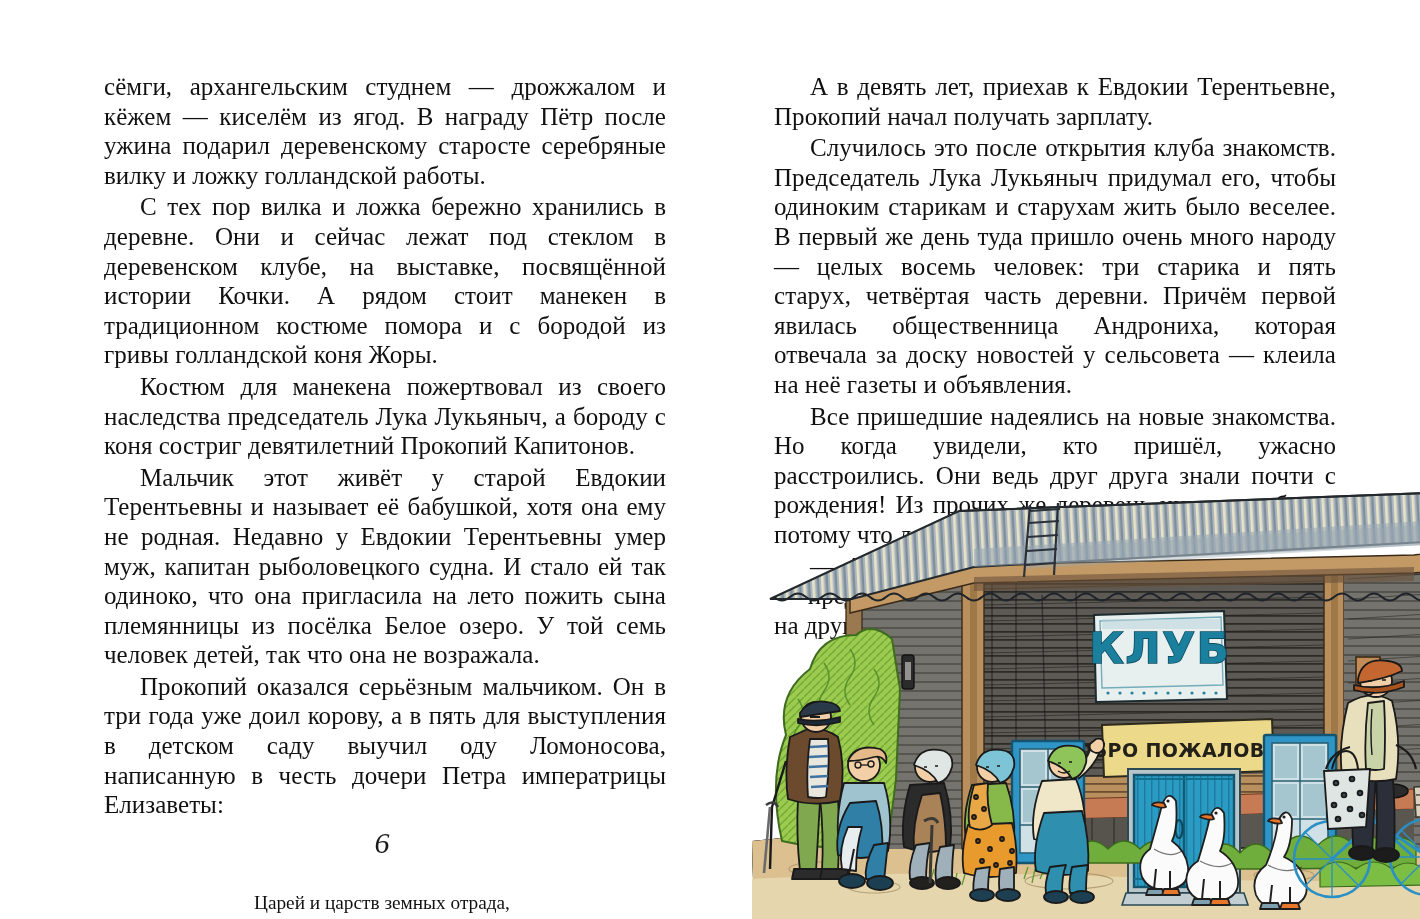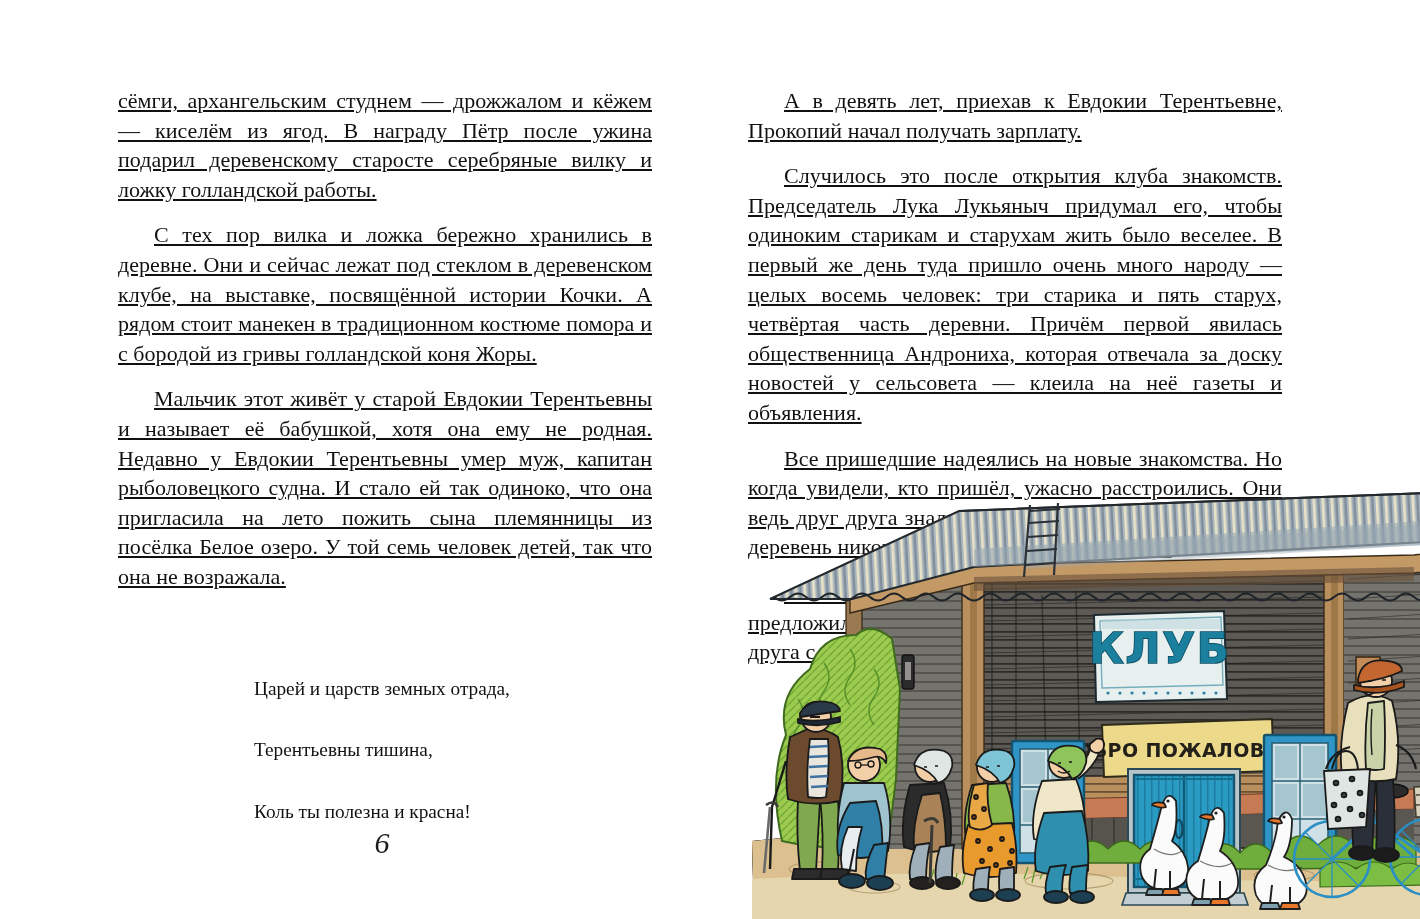--- a/index.html
+++ b/index.html
@@ -19,31 +19,30 @@
     position: absolute;
     inset: 0;
     display: block;
   }
   .column {
     position: absolute;
     top: 70px;
     width: 566px;
   }
   .column-left  { left: 102px; }
-  .column-right { left: 732px; }
+  .column-right { left: 772px; }
 
   .para {
-    margin: 16px;
-    font-size: 22px;
+    margin: 2px;
+    font-size: 25px;
     line-height: 29.6px;
     text-align: justify;
     text-justify: inter-word;
     hyphens: manual;
     letter-spacing: 0.04px;
-    text-decoration: underline;
   }
   .para.indent { text-indent: 36px; }
   .para.cont   { text-indent: 0; }
 
   .verse {
     margin: 0;
     padding-top: 34px;
     padding-left: 152px;
   }
   .verse-line {
@@ -82,21 +81,23 @@
   }
 </style>
 </head>
 <body>
 
 <div class="page-spread">
 
   <div class="column column-left">
     <p class="para cont">сёмги, архангельским студнем — дрожжалом и кёжем — киселём из ягод. В награду Пётр после ужина подарил деревенскому старосте серебряные вилку и ложку голландской работы.</p>
     <p class="para indent">С тех пор вилка и ложка бережно хранились в деревне. Они и сейчас лежат под стеклом в деревенском клубе, на выставке, посвящённой истории Кочки. А рядом стоит манекен в традиционном костюме помора и с бородой из гривы голландской коня Жоры.</p>
+    <p class="para indent">Костюм для манекена пожертвовал из своего наследства председатель Лука Лукьяныч, а бороду с коня состриг девятилетний Прокопий Капитонов.</p>
     <p class="para indent">Мальчик этот живёт у старой Евдокии Терентьевны и называет её бабушкой, хотя она ему не родная. Недавно у Евдокии Терентьевны умер муж, капитан рыболовецкого судна. И стало ей так одиноко, что она пригласила на лето пожить сына племянницы из посёлка Белое озеро. У той семь человек детей, так что она не возражала.</p>
+    <p class="para indent">Прокопий оказался серьёзным мальчиком. Он в три года уже доил корову, а в пять для выступления в детском саду выучил оду Ломоносова, написанную в честь дочери Петра императрицы Елизаветы:</p>
 
     <div class="verse">
       <div class="verse-line">Царей и царств земных отрада,</div>
       <div class="verse-line">Терентьевны тишина,</div>
       <div class="verse-line">Коль ты полезна и красна!</div>
     </div>
 
   </div>
 
   <div class="column column-right">

